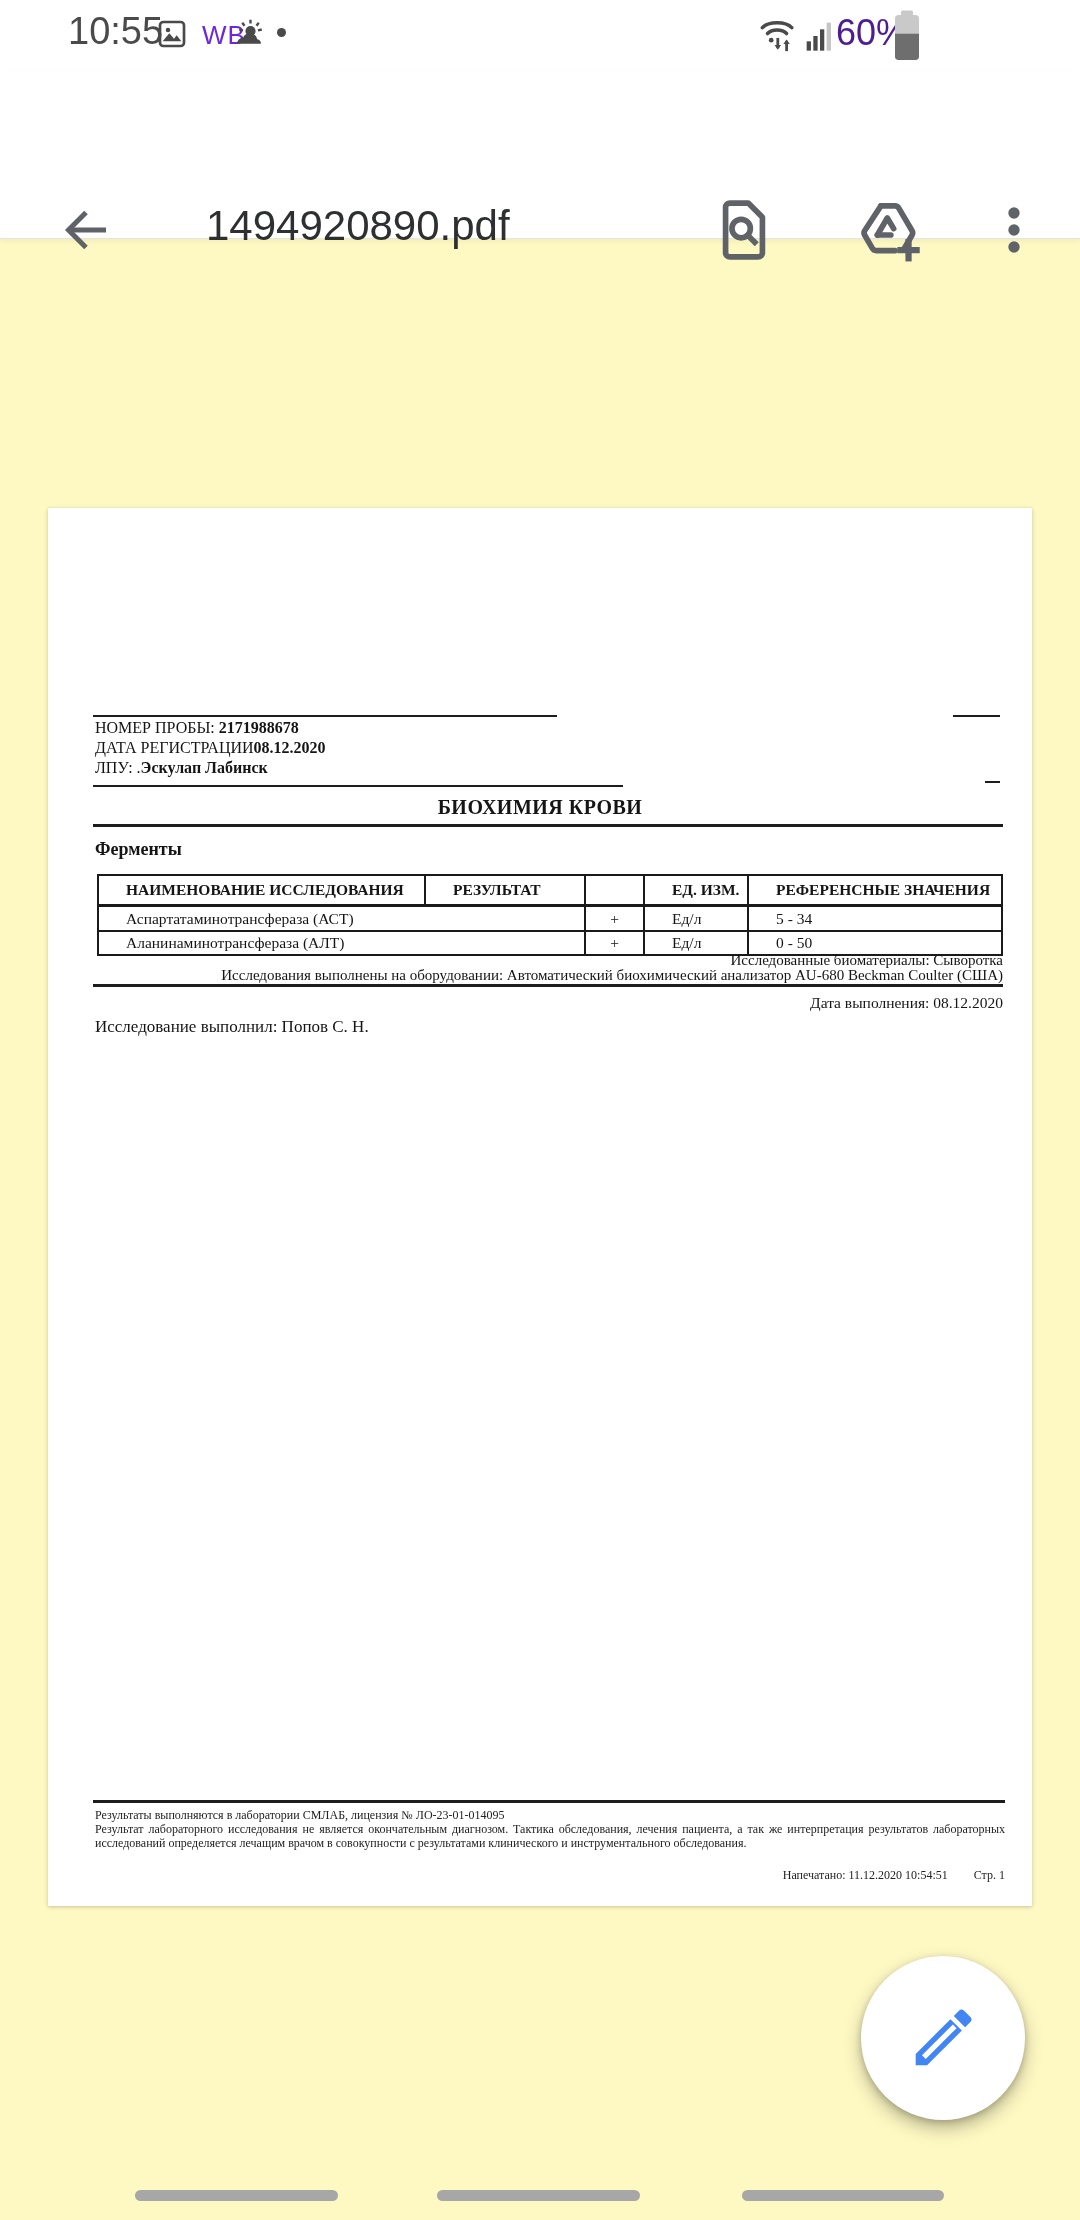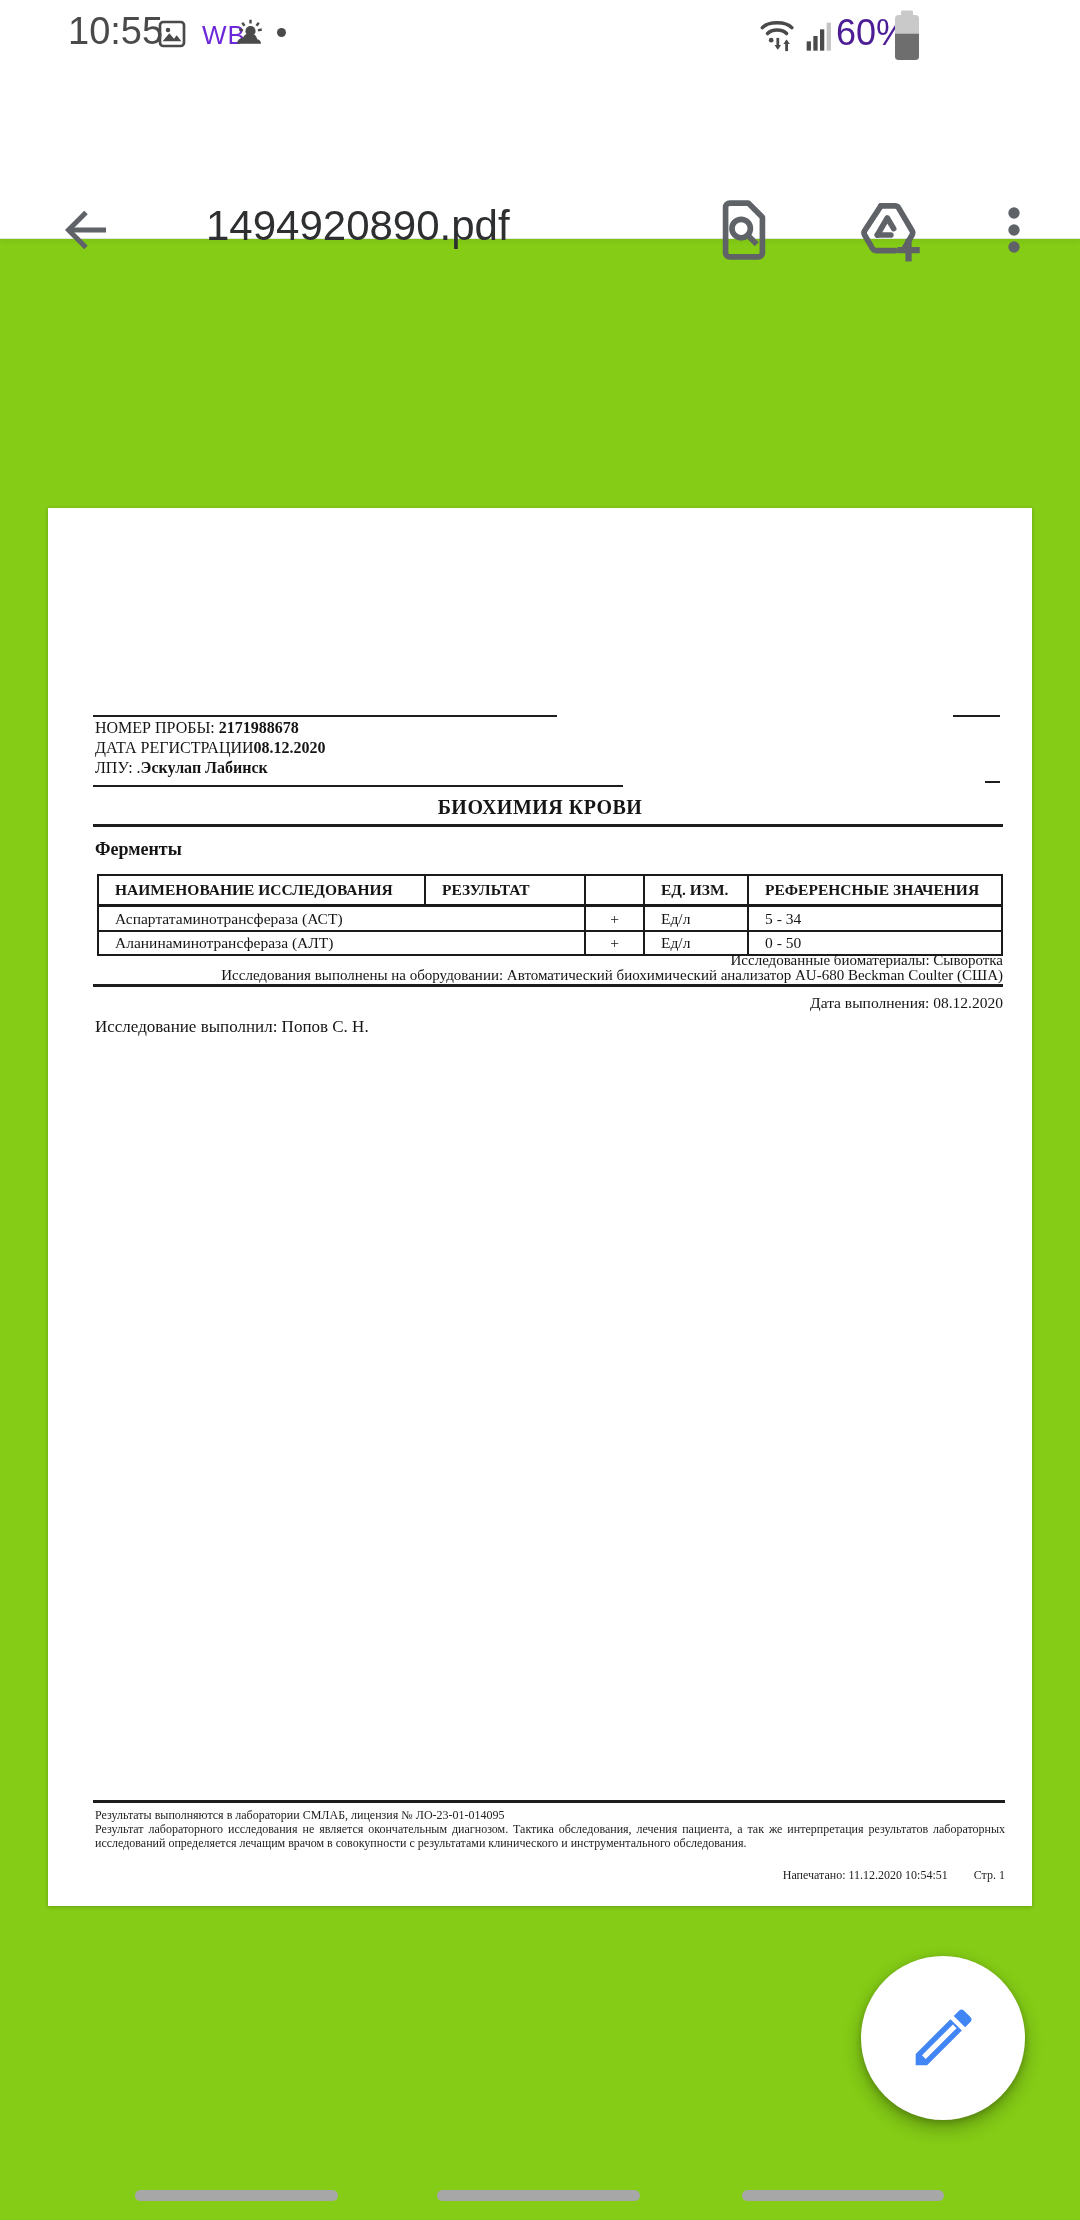--- a/index.html
+++ b/index.html
@@ -18,38 +18,38 @@
   
   .toolbar{position:absolute;left:0;top:72px;width:1080px;height:166px;background:#ffffff;z-index:5;
            box-shadow:0 1px 0 #e4e4e4,0 3px 6px rgba(0,0,0,0.06);}
   .tb-back{position:absolute;left:56px;top:128px;width:60px;height:60px;cursor:pointer;}
   .tb-title{position:absolute;left:206px;top:130px;width:520px;font-size:42px;color:#2d2f31;white-space:nowrap;overflow:hidden;}
   .tb-btn{position:absolute;top:124px;width:68px;height:68px;cursor:pointer;}
   .tb-search{left:710px;}
   .tb-add{left:854px;}
   .tb-more{left:988px;width:52px;}
   
-  .viewport{position:absolute;left:0;top:238px;width:1080px;height:1982px;background:#84cc16;}
+  .viewport{position:absolute;left:0;top:238px;width:1080px;height:1982px;background:#fef9c3;}
   .page{
     position:absolute;left:48px;top:270px;width:984px;height:1398px;background:#ffffff;
     box-shadow:0 1px 4px rgba(0,0,0,0.22);
     font-family:"Liberation Serif",serif;color:#151515;
   }
   .rule{position:absolute;background:#1d1d1d;}
   .hline{position:absolute;left:47px;font-size:16px;line-height:20px;white-space:nowrap;}
   .hline b{font-weight:bold;}
   .doc-title{position:absolute;left:0;top:288px;width:100%;text-align:center;font-size:20px;font-weight:bold;letter-spacing:.5px;}
   .doc-section{position:absolute;left:47px;top:331px;font-size:18px;font-weight:bold;}
   
   .lab-table{position:absolute;left:49px;top:366px;width:906px;border:2px solid #1a1a1a;box-sizing:border-box;}
   .t-row{display:flex;}
   .t-row.hdr{height:28px;border-bottom:3px solid #1a1a1a;}
   .t-row.r1{height:23px;border-bottom:2px solid #1a1a1a;}
   .t-row.r2{height:22px;}
-  .t-cell{box-sizing:border-box;padding-left:16px;display:flex;align-items:center;border-left:2px solid #1a1a1a;overflow:hidden;white-space:nowrap;}
+  .t-cell{box-sizing:border-box;padding-left:27px;display:flex;align-items:center;border-left:2px solid #1a1a1a;overflow:hidden;white-space:nowrap;}
   .t-cell:first-child{border-left:none;}
   .c0{width:325px;} .c1{width:160px;} .c2{width:59px;justify-content:center;padding-left:0;} .c3{width:104px;} .c4{width:254px;}
   .hdr .t-cell{font-weight:bold;font-size:14.5px;}
   .t-row .t-cell{font-size:15.5px;}
   .res{font-weight:normal;margin-top:34px;}
   .note-r{position:absolute;right:29px;font-size:15px;white-space:nowrap;}
   .perf{position:absolute;left:47px;top:509px;font-size:17px;}
   
   .f-line{position:absolute;left:47px;font-size:12px;line-height:14px;color:#222;}
   .f-para{width:910px;text-align:justify;}

